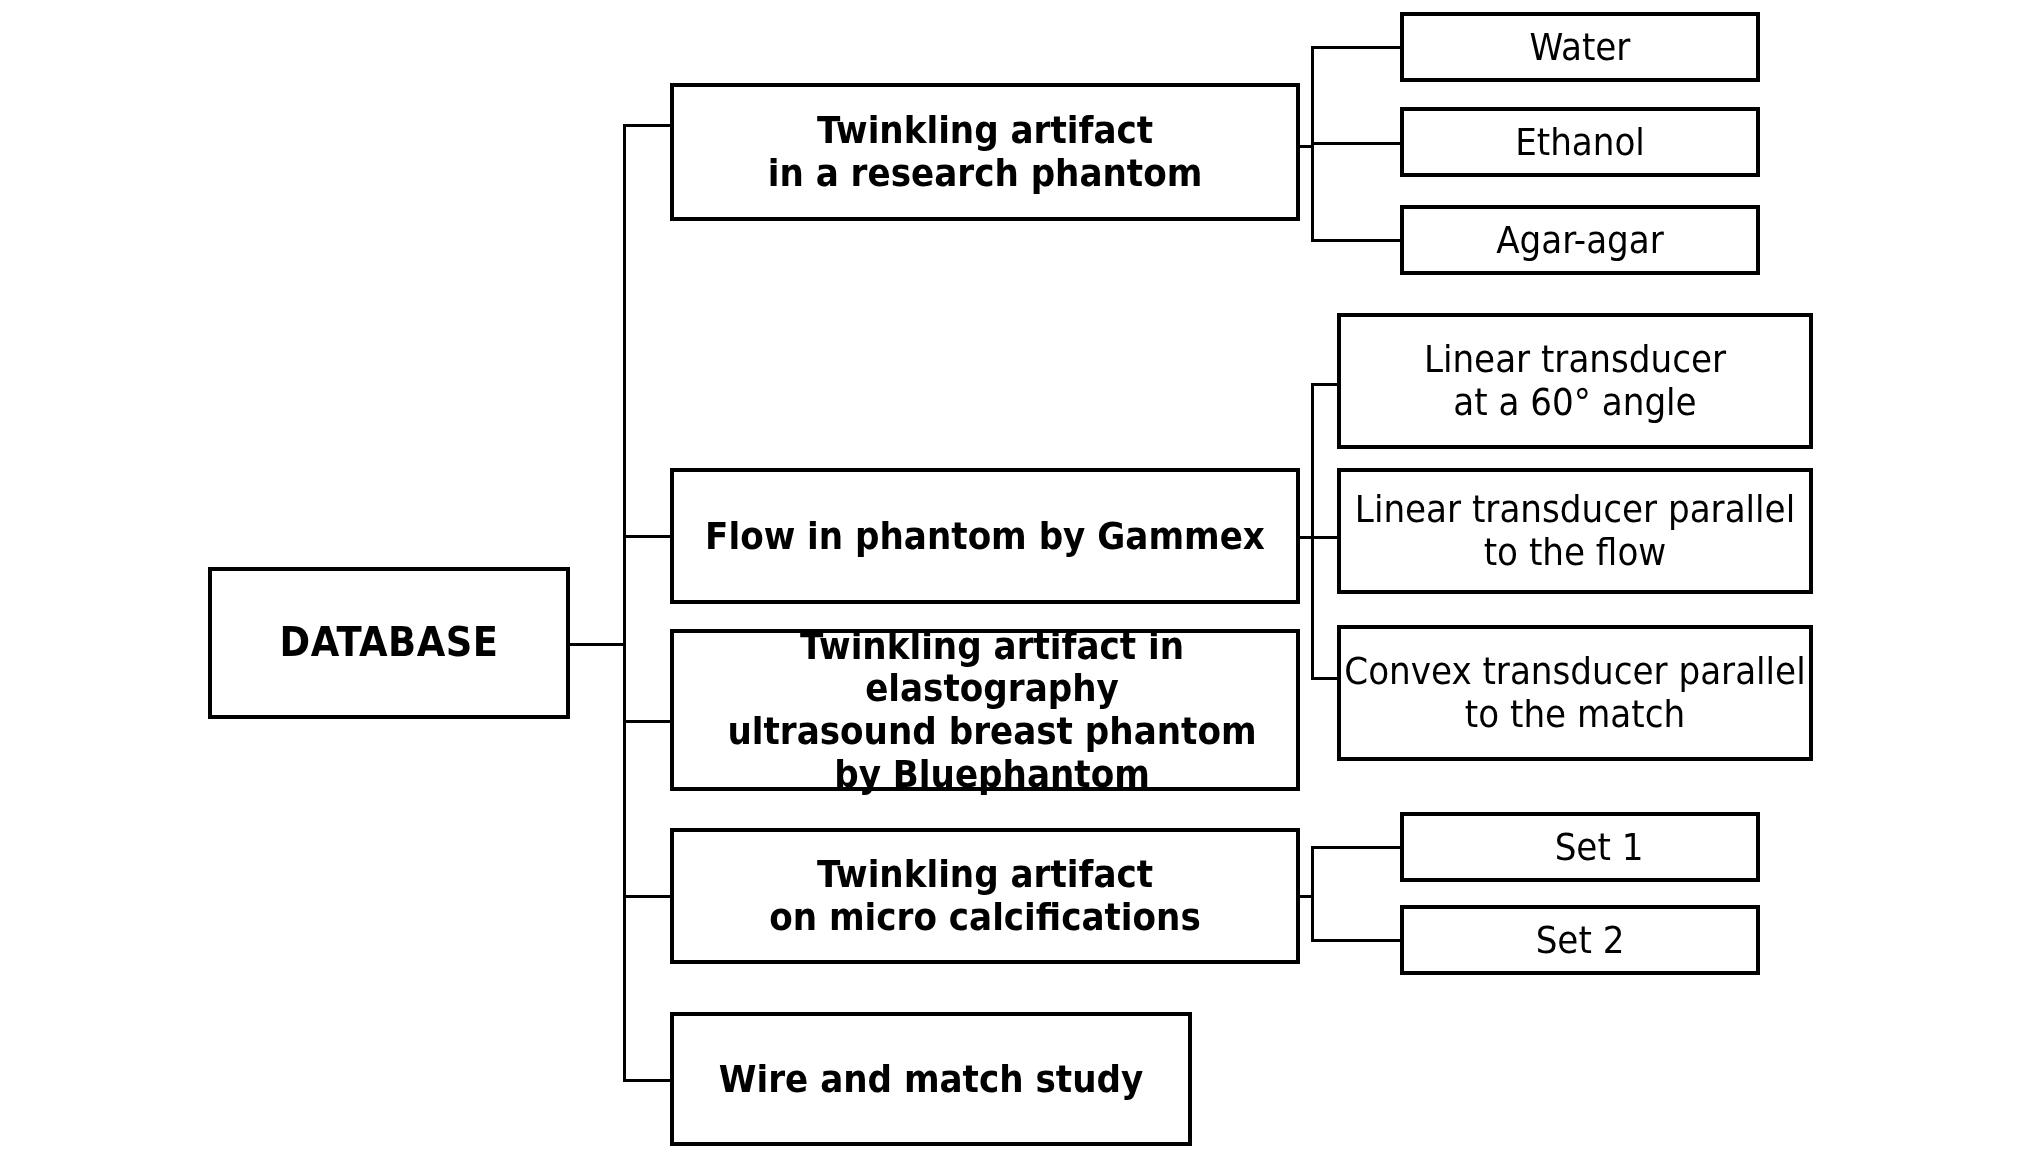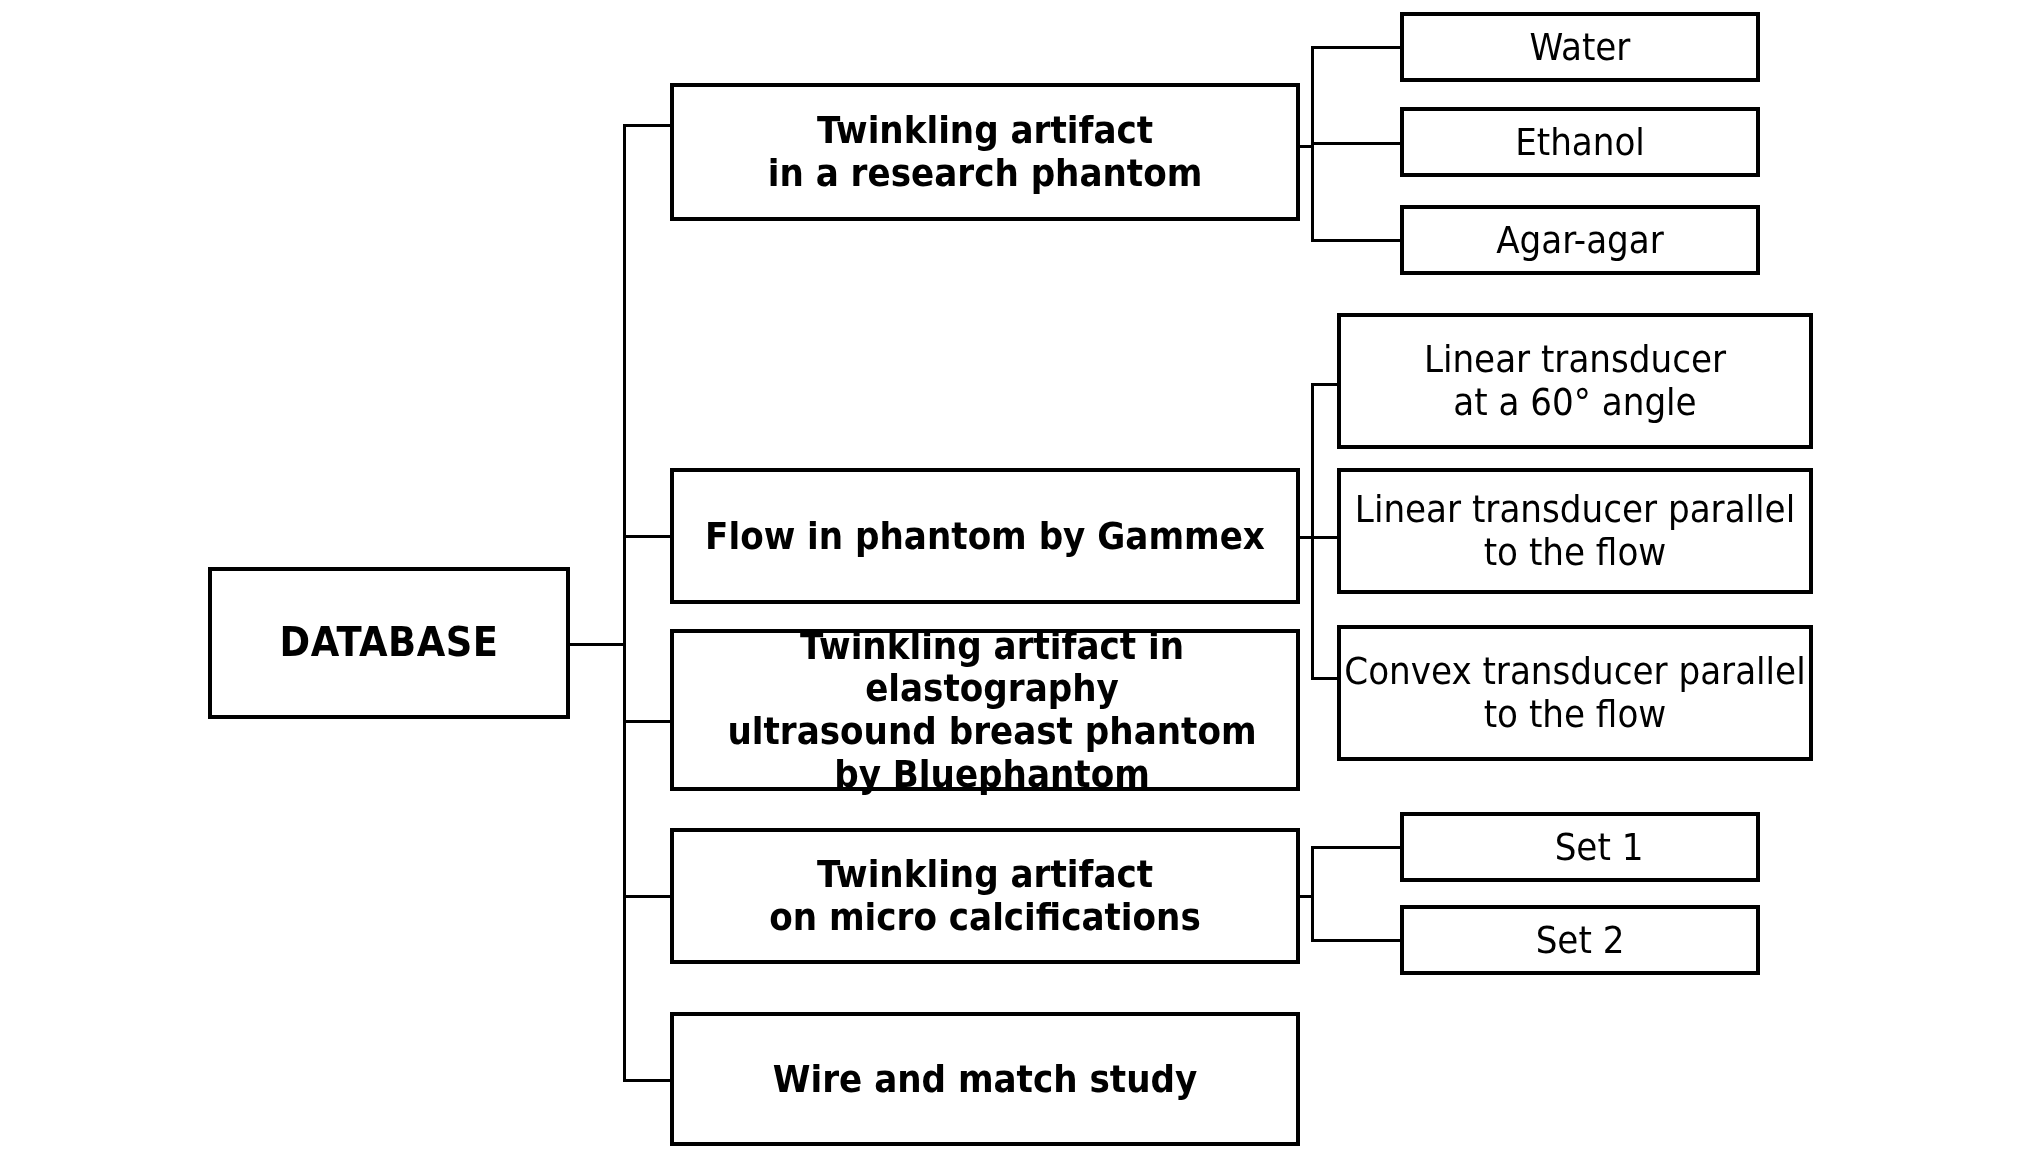--- a/index.html
+++ b/index.html
@@ -92,27 +92,27 @@
   <div class="node leaf" style="left:1400px; top:107px; width:360px; height:70px;">Ethanol</div>
   <div class="node branch" style="left:670px; top:468px; width:630px; height:136px;">Flow in phantom by Gammex</div>
 
   <div class="node leaf" style="left:1400px; top:205px; width:360px; height:70px;">Agar-agar</div>
 
   <div class="node leaf" style="left:1337px; top:313px; width:476px; height:136px;">Linear  transducer
 at a 60° angle</div>
   <div class="node leaf" style="left:1337px; top:468px; width:476px; height:126px;">Linear  transducer parallel
 to the flow</div>
   <div class="node leaf" style="left:1337px; top:625px; width:476px; height:136px;">Convex  transducer parallel
-to the flow</div>
+to the match</div>
 
   <div class="node branch" style="left:670px; top:629px; width:630px; height:162px;padding-left:14px;">Twinkling artifact in elastography
 ultrasound breast phantom
 by Bluephantom</div>
 
   <div class="node branch" style="left:670px; top:828px; width:630px; height:136px;">Twinkling artifact
 on micro calcifications</div>
 
   <div class="node leaf" style="left:1400px; top:812px; width:360px; height:70px;padding-left:38px;">Set 1</div>
   <div class="node leaf" style="left:1400px; top:905px; width:360px; height:70px;">Set 2</div>
 
-  <div class="node branch" style="left:670px; top:1012px; width:630px; height:134px;">Wire and match study</div>
+  <div class="node branch" style="left:670px; top:1012px; width:522px; height:134px;">Wire and match study</div>
 
 </div>
 
 </body></html>

